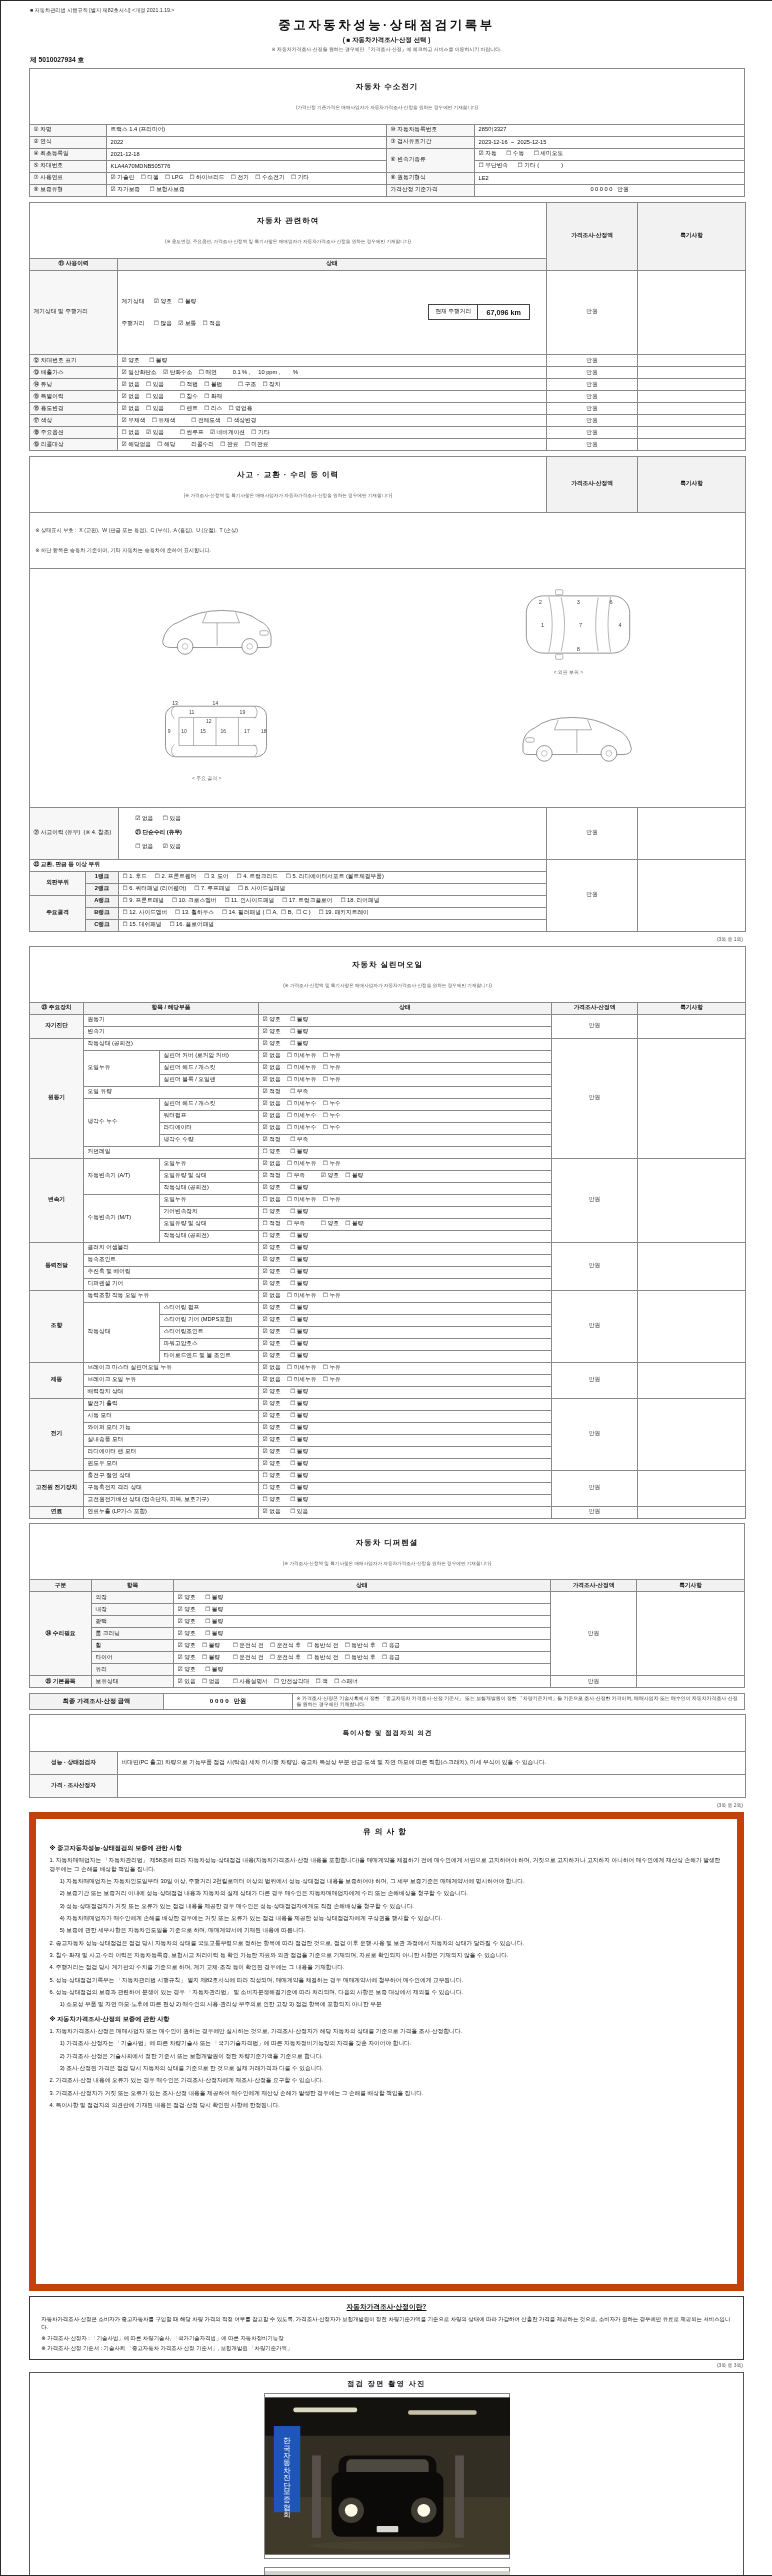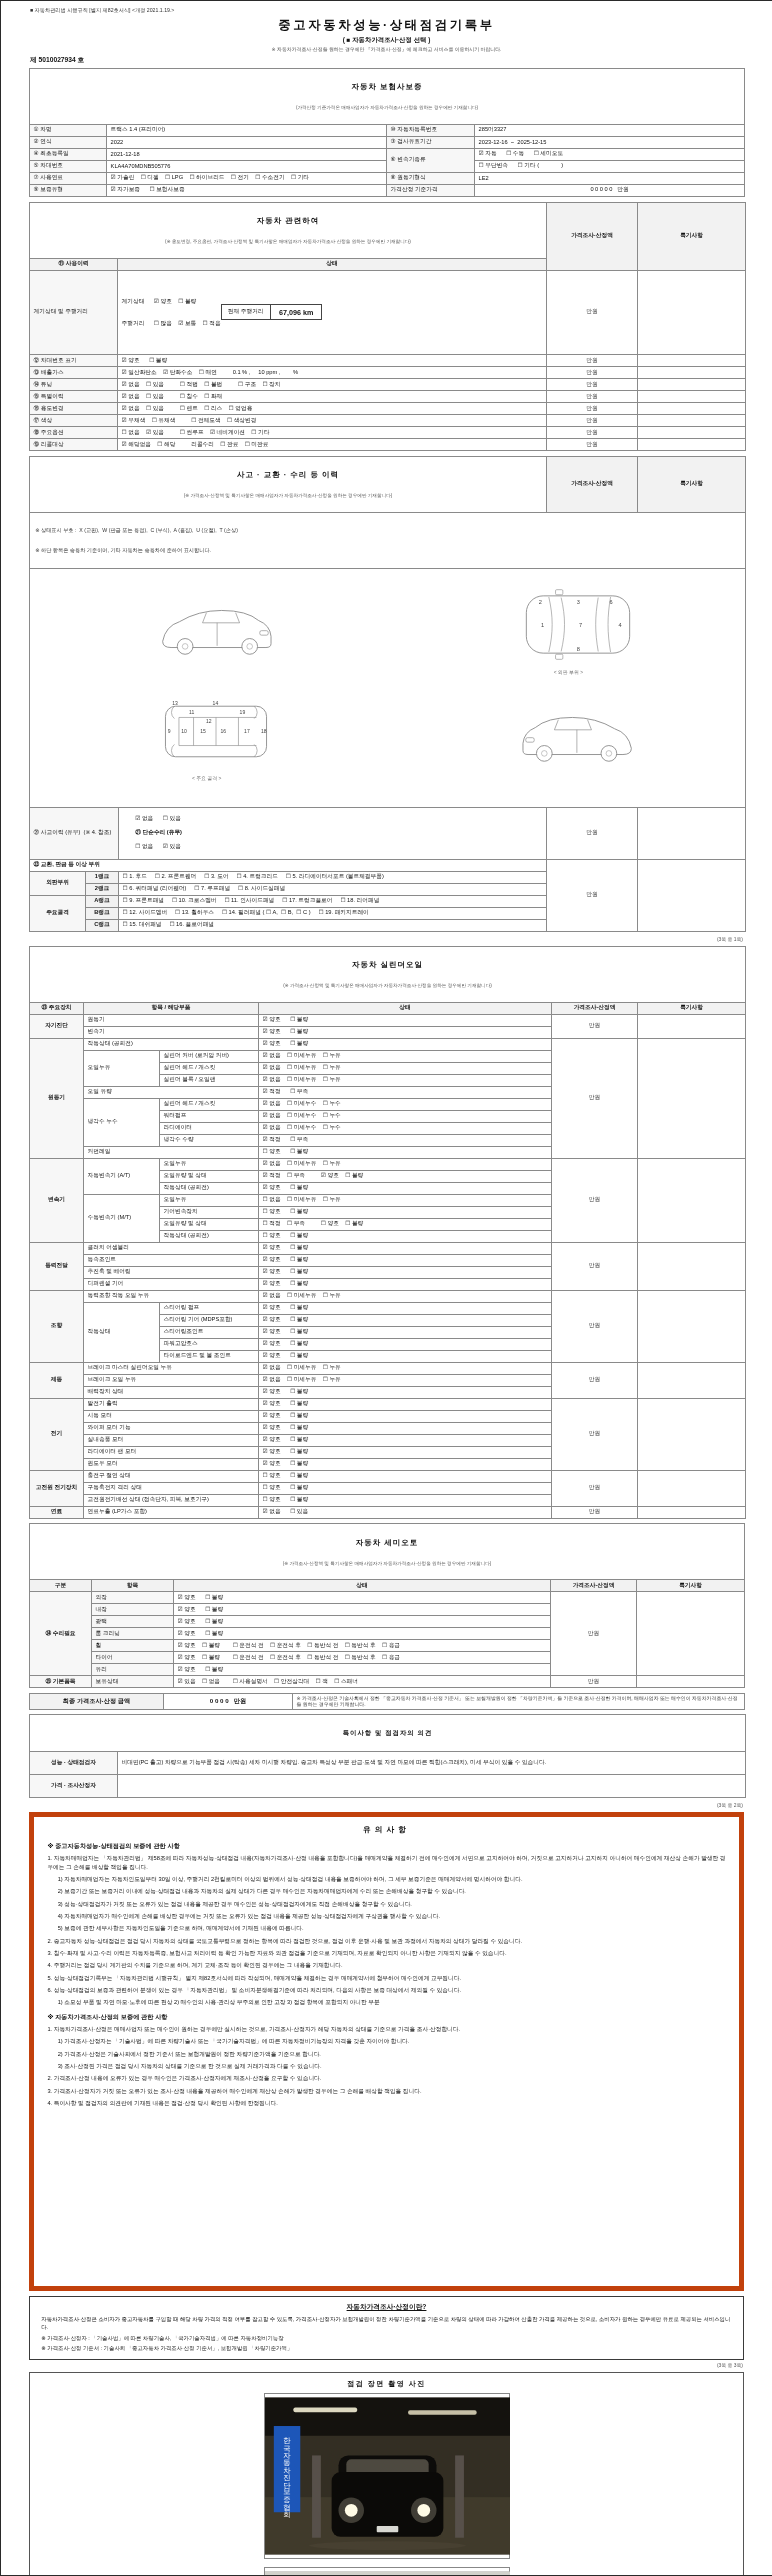--- a/index.html
+++ b/index.html
@@ -16,31 +16,31 @@
   table.tbl td { border:0.5px solid #8a8a8a; font-size:5.7px; padding:1.5px 3.6px; vertical-align:middle; white-space:pre-wrap; word-break:break-all; }
   .band { text-align:center; background:#fff; }
   .band .sec-title { font-size:7.5px; font-weight:bold; letter-spacing:1px; }
   .band .sec-note { font-size:4.6px; color:#555; margin-top:1px; letter-spacing:0; }
   .hd { background:#f2f2f2; text-align:center; font-weight:bold; }
   .lb { background:#f7f7f7; }
   .ct { text-align:center; }
   .pr { text-align:center; color:#333; }
   .gp { background:#f7f7f7; text-align:center; font-weight:bold; }
   .tall td { height:28px; }
-  .km-wrap { display:flex; align-items:center; }
+  .km-wrap { display:flex; align-items:center; justify-content:space-between; }
   .km-left div { line-height:1.8; }
   .km-box { display:inline-flex; border:1px solid #444; margin-right:12.4px; }
   .km-box .k1 { padding:2.6px 6.2px; border-right:0.8px solid #444; font-size:5.7px; display:flex; align-items:center; }
   .km-box .k2 { padding:2.6px 8.2px; font-size:7.2px; font-weight:bold; display:flex; align-items:center; }
   .diagram-area { padding:4.1px 2.1px; }
   .diag-grid { display:grid; grid-template-columns:1fr 1fr; gap:2.1px 15.5px; }
   .diag-cell { text-align:center; }
   .diag-cap { font-size:4.9px; color:#666; margin-top:0.5px; }
   .marker { text-align:right; font-size:4.9px; color:#555; margin:-1px 1px 4.1px 0; }
-  .notice-box { border:5px solid #c2410c; padding:8.2px 13.4px 7.2px 13.4px; min-height:479px; margin-bottom:5.2px; }
+  .notice-box { border:7px solid #c2410c; padding:8.2px 13.4px 7.2px 13.4px; min-height:479px; margin-bottom:5.2px; }
   .notice-title { text-align:center; font-size:7.7px; font-weight:bold; letter-spacing:4.1px; margin-bottom:6.2px; }
   .notice-sec { font-size:6.2px; font-weight:bold; margin:5.2px 0 3.1px 0; }
   .ni { font-size:5.7px; line-height:1.62; margin-bottom:3.1px; }
   .ni.sub { padding-left:10.3px; }
   .pricedef-box { border:1px solid #3a3a3a; padding:5.2px 11.3px 6.2px 11.3px; margin-bottom:3.1px; }
   .pricedef-title { text-align:center; font-size:6.7px; font-weight:bold; margin-bottom:3.1px; text-decoration:underline; }
   .pricedef-body { font-size:5.4px; line-height:1.6; }
   .pricedef-note { font-size:5.4px; line-height:1.55; margin-top:2.1px; color:#222; }
   .photos-box { border:0.8px solid #555; padding:4.1px 0 8.2px 0; margin-bottom:6.2px; }
   .photos-title { text-align:center; font-size:7px; font-weight:bold; letter-spacing:1.5px; padding:2.1px 0 4.1px 0; }
@@ -67,21 +67,21 @@
   <table class="tbl">
     <colgroup>
           <col style="width:77px">
           <col style="width:280px">
           <col style="width:88px">
           <col style="width:270px">
         </colgroup>
     <tbody>
           <tr>
             <td class="band" colspan="4">
-      <div class="sec-title">자동차 보험사보증</div>
+      <div class="sec-title">자동차 수소전기</div>
       <div class="sec-note">(가격산정 기준가격은 매매사업자가 자동차가격조사·산정을 원하는 경우에만 기재합니다)</div>
     </td>
           </tr>
     <tr>
       <td class="lb">① 차명</td>
       <td>트랙스 1.4 (프리미어)</td>
       <td class="lb">⑩ 자동차등록번호</td>
       <td>285머3327</td>
     </tr>
     <tr>
@@ -591,21 +591,21 @@
     <colgroup>
           <col style="width:62px">
           <col style="width:82px">
           <col style="width:377px">
           <col style="width:86px">
           <col style="width:108px">
         </colgroup>
     <tbody>
           <tr>
             <td class="band" colspan="5">
-      <div class="sec-title">자동차 세미오토</div>
+      <div class="sec-title">자동차 디퍼렌셜</div>
       <div class="sec-note">(※ 가격조사·산정액 및 특기사항은 매매사업자가 자동차가격조사·산정을 원하는 경우에만 기재합니다)</div>
     </td>
           </tr>
     <tr>
       <td class="hd">구분</td>
       <td class="hd">항목</td>
       <td class="hd">상태</td>
       <td class="hd">가격조사·산정액</td>
       <td class="hd">특기사항</td>
     </tr>

